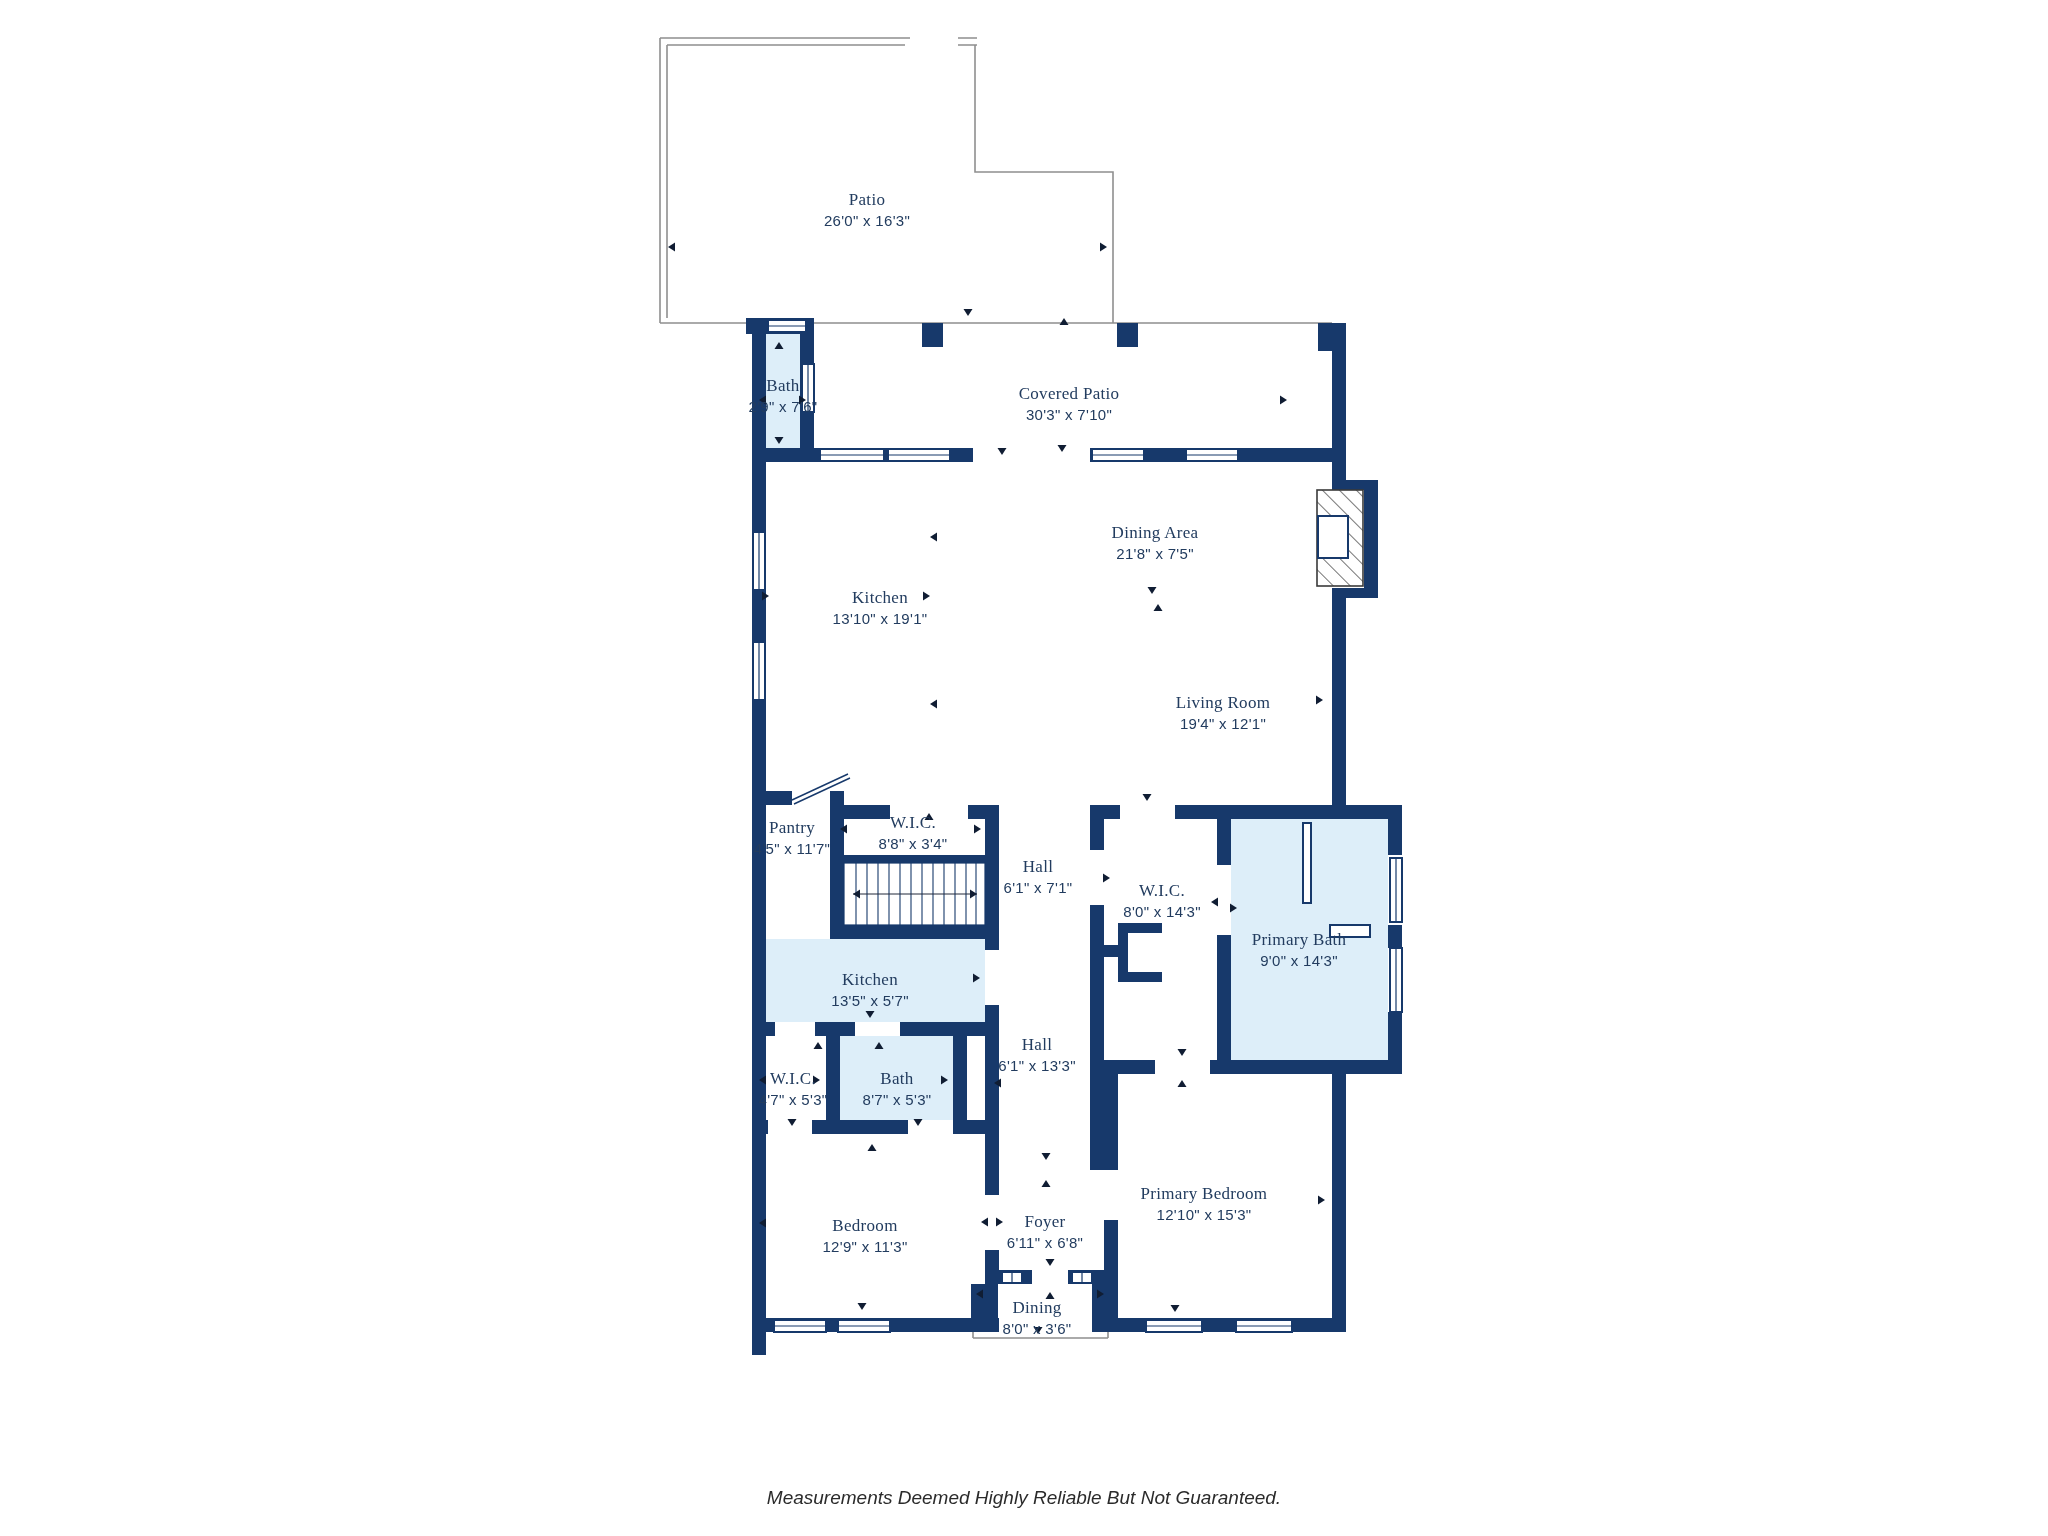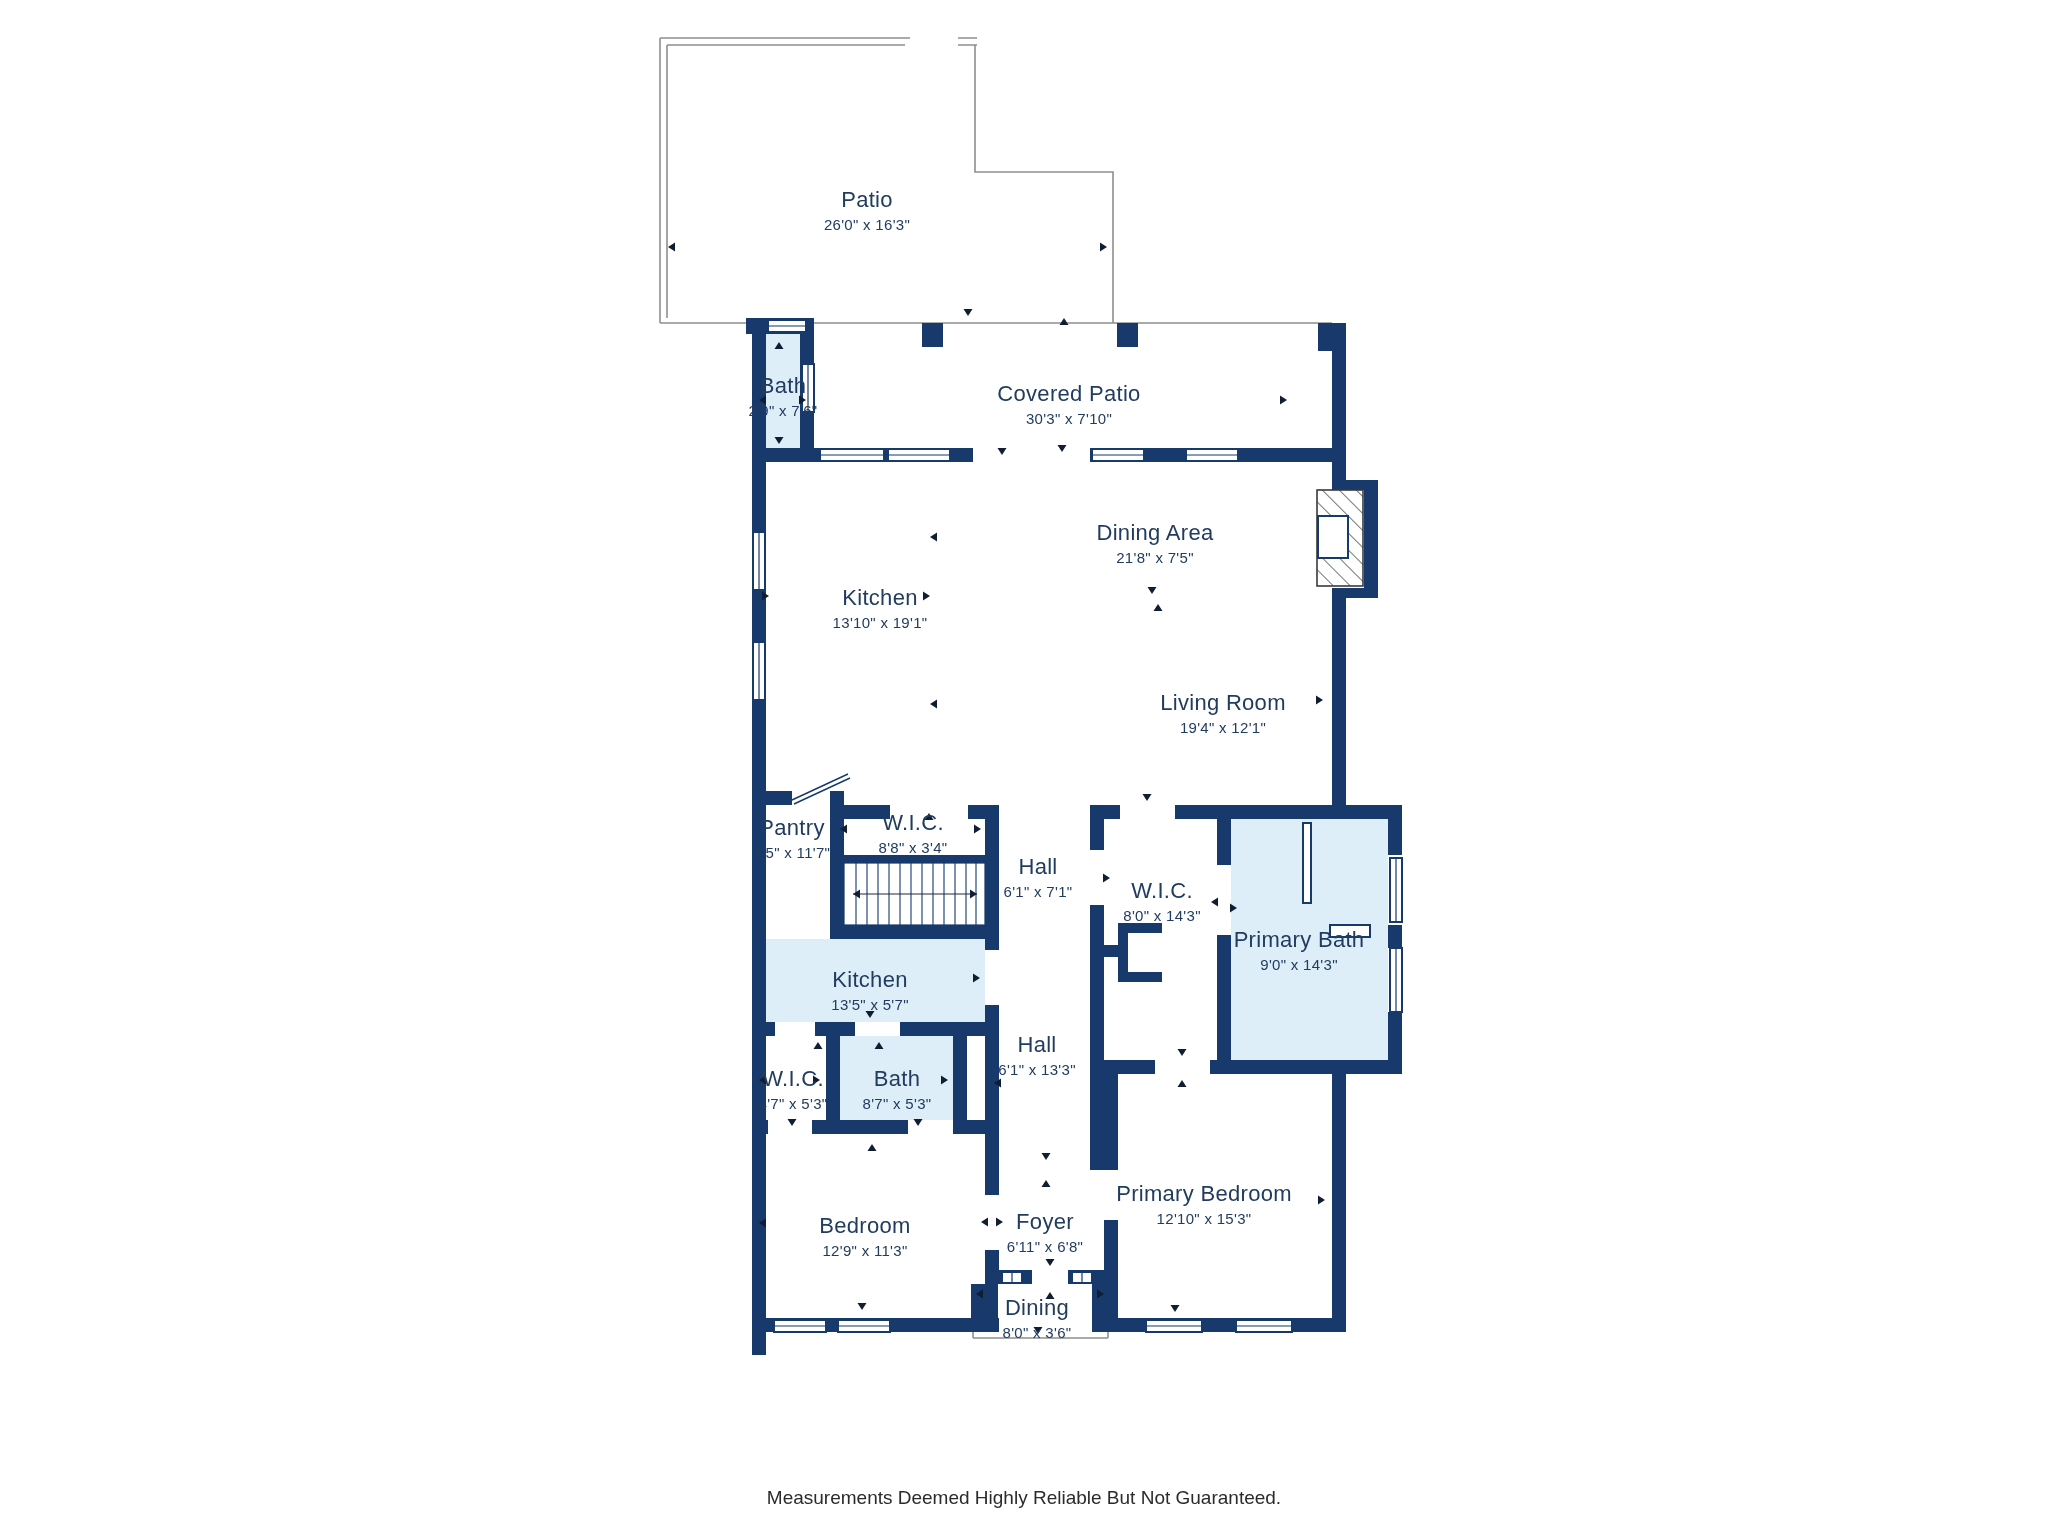--- a/index.html
+++ b/index.html
@@ -13,24 +13,24 @@
   .winline{stroke:var(--wall);stroke-width:1.2;}
   .gray{stroke:var(--outline);stroke-width:1.6;fill:none;}
   .tread{stroke:var(--wall);stroke-width:1.1;}
   .measure{stroke:#20293a;stroke-width:1;}
   .arr{fill:var(--arrow);}
   .fixture{fill:#ffffff;stroke:var(--wall);stroke-width:2;}
   .hatchbox{stroke:#3a3a3a;stroke-width:1.6;}
   .swing{stroke:var(--wall);stroke-width:1.4;}
   .room-label{position:absolute;transform:translate(-50%,-50%);
       text-align:center;color:var(--label);white-space:nowrap;line-height:1.3;}
-  .room-name{font-size:22px;letter-spacing:.3px;}
+  .room-name{font-size:17px;letter-spacing:.3px;font-family:Liberation Serif, serif;}
   .room-dims{font-size:15px;letter-spacing:.3px;}
   .disclaimer{position:absolute;left:0;top:1487px;width:100%;text-align:center;
-      color:var(--text);font-size:19px;}
+      color:var(--text);font-size:19px;font-style:italic;}
 </style>
 </head>
 <body>
 
 <div class="canvas">
 
 <svg width="2048" height="1536" viewBox="0 0 2048 1536">
   <defs>
     <pattern id="hatch" patternUnits="userSpaceOnUse" width="12" height="12" patternTransform="rotate(-45)">
       <rect width="12" height="12" fill="#ffffff"></rect>

